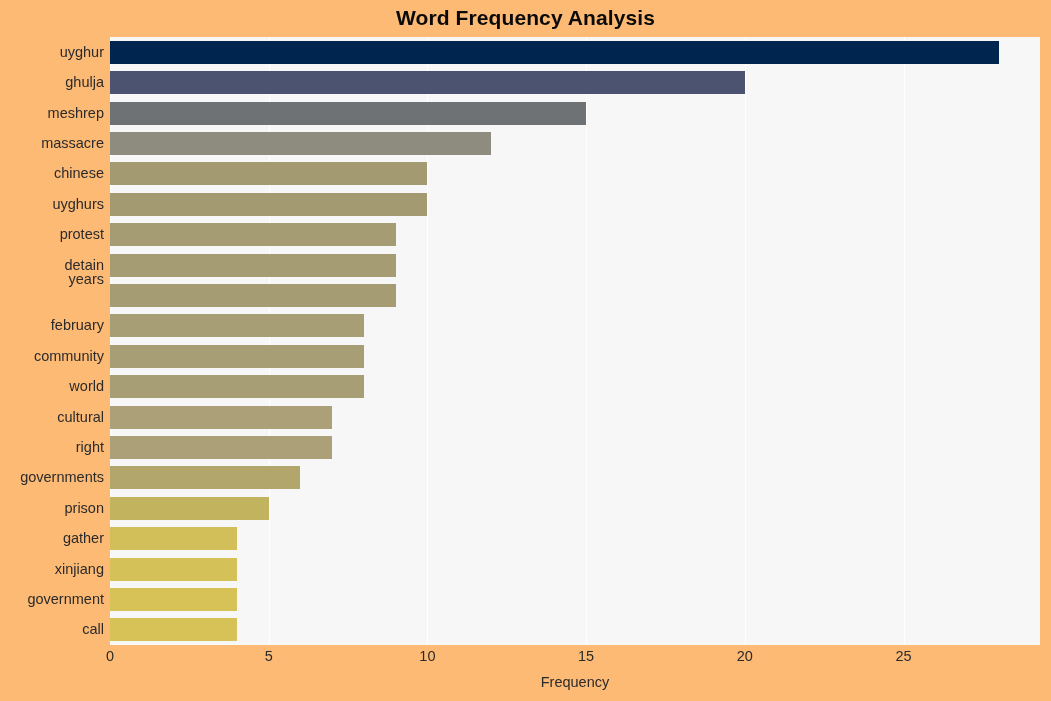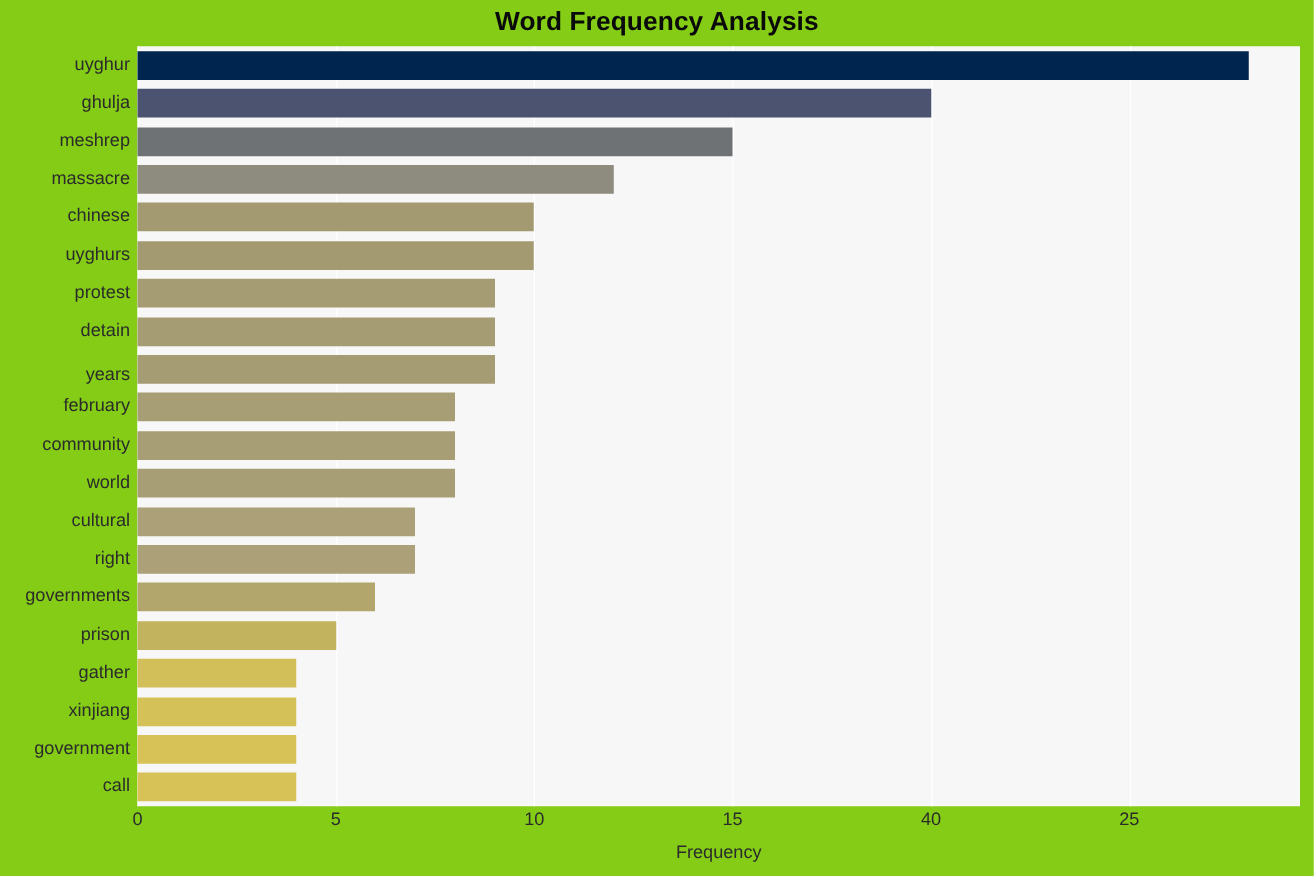--- a/index.html
+++ b/index.html
@@ -12,21 +12,21 @@
     height: 701px;
     font-family: "Liberation Sans", sans-serif;
     color: #262626;
     overflow: hidden;
   }
 
   .figure {
     position: relative;
     width: 1051px;
     height: 701px;
-    background: #84cc16;
+    background: #fdba74;
   }
 
   .chart-title {
     position: absolute;
     left: 0;
     top: 6px;
     width: 1051px;
     text-align: center;
     font-size: 21px;
     font-weight: bold;
@@ -200,38 +200,38 @@
 
   <div class="ylabels">
       <div class="ylabel" style="top: 3.7px;">uyghur</div>
       <div class="ylabel" style="top: 34.1px;">ghulja</div>
       <div class="ylabel" style="top: 64.5px;">meshrep</div>
       <div class="ylabel" style="top: 94.9px;">massacre</div>
       <div class="ylabel" style="top: 125.3px;">chinese</div>
       <div class="ylabel" style="top: 155.7px;">uyghurs</div>
       <div class="ylabel" style="top: 186.1px;">protest</div>
       <div class="ylabel" style="top: 216.5px;">detain</div>
-      <div class="ylabel" style="top: 252px; text-align: right;">years</div>
+      <div class="ylabel" style="top: 231px; text-align: right;">years</div>
       <div class="ylabel" style="top: 277.3px;">february</div>
       <div class="ylabel" style="top: 307.7px;">community</div>
       <div class="ylabel" style="top: 338.1px;">world</div>
       <div class="ylabel" style="top: 368.5px;">cultural</div>
       <div class="ylabel" style="top: 398.9px;">right</div>
       <div class="ylabel" style="top: 429.3px;">governments</div>
       <div class="ylabel" style="top: 459.7px;">prison</div>
       <div class="ylabel" style="top: 490.1px; padding-left: 48px;">gather</div>
       <div class="ylabel" style="top: 520.5px;">xinjiang</div>
       <div class="ylabel" style="top: 550.9px;">government</div>
       <div class="ylabel" style="top: 581.3px; margin-left: 12px;">call</div>
     </div>
 
   <div class="xticks">
       <div class="xtick" style="left: 0px;">0</div>
       <div class="xtick" style="left: 158.703px;">5</div>
       <div class="xtick" style="left: 317.406px;">10</div>
       <div class="xtick" style="left: 476.109px;">15</div>
-      <div class="xtick" style="left: 634.812px;">40</div>
+      <div class="xtick" style="left: 634.812px;">20</div>
       <div class="xtick" style="left: 793.515px;">25</div>
     </div>
 
   <div class="xaxis-title">Frequency</div>
 
 </div>
 
 </body></html>

